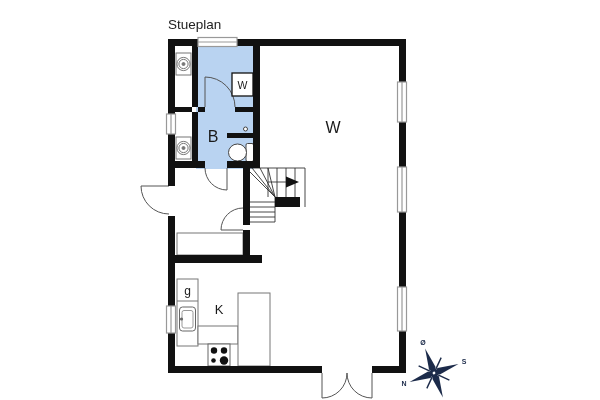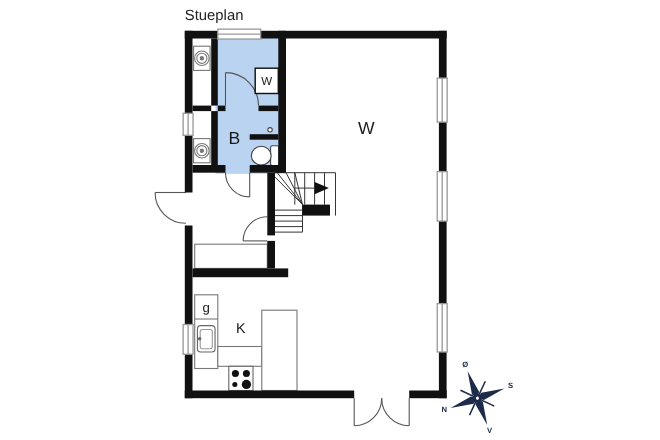--- a/index.html
+++ b/index.html
@@ -1,17 +1,17 @@
 <!DOCTYPE html>
 <html><head>
 <meta charset="utf-8">
 <style>
   html,body{margin:0;padding:0;background:#ffffff;width:600px;height:400px;overflow:hidden;}
   #stage{position:relative;width:600px;height:340px;background:#ffffff;
-         font-family:"Liberation Sans","DejaVu Sans",sans-serif;}
+         font-family:"Liberation Sans","DejaVu Sans",sans-serif;margin-top:11px;}
   svg text{font-family:"Liberation Sans","DejaVu Sans",sans-serif;fill:#1a1a1a;}
   .title-text{font-size:13.5px;fill:#222;}
   .room-label{font-size:16px;}
   .room-label-small{font-size:10.5px;}
   .room-label-k{font-size:13px;}
   .room-label-g{font-size:12px;}
   .compass-letter{font-size:7px;font-weight:bold;fill:#1c2b4a;}
 </style>
 </head>
 <body>

